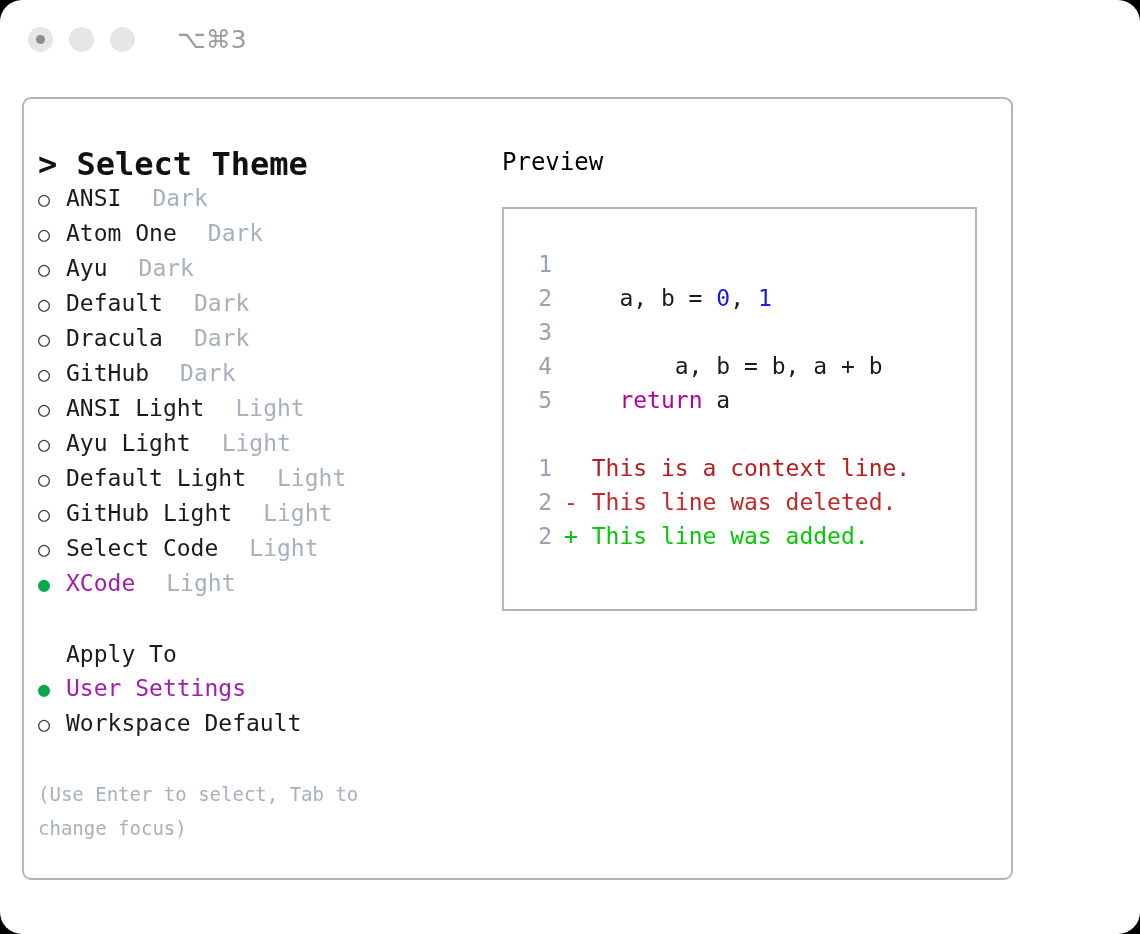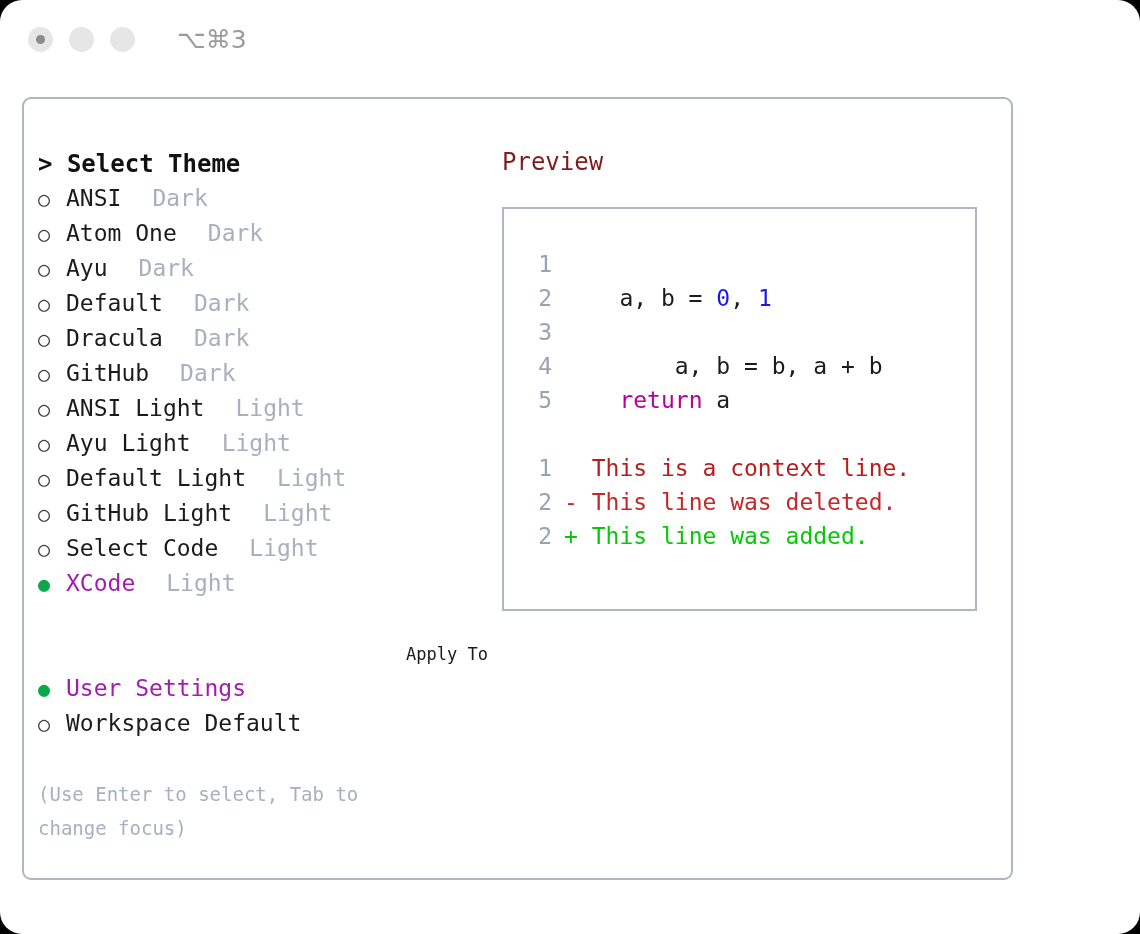--- a/index.html
+++ b/index.html
@@ -84,35 +84,34 @@
 
   
   #theme-column {
     position: absolute;
     left: 14px;
     top: 48px;
     width: 450px;
   }
 
   .list-heading {
-    font-size: 24px;
+    font-size: 32px;
     line-height: 34px;
     color: #111111;
     font-weight: bold;
     white-space: pre;
     font-family: "DejaVu Sans Mono", "Liberation Mono", monospace;
   }
   .sub-heading {
-    font-size: 17px;
+    font-size: 23px;
     line-height: 34px;
     color: #1b1b1b;
     white-space: pre;
     padding-left: 28px;
     font-family: "DejaVu Sans Mono", "Liberation Mono", monospace;
-    text-align: right;
   }
 
   .theme-row {
     display: flex;
     align-items: baseline;
     font-size: 23px;
     line-height: 34px;
     white-space: pre;
     font-family: "DejaVu Sans Mono", "Liberation Mono", monospace;
   }
@@ -153,21 +152,21 @@
   
   #preview-column {
     position: absolute;
     left: 478px;
     top: 48px;
     width: 500px;
   }
   #preview-title {
     font-size: 24px;
     line-height: 30px;
-    color: #7f1d1d;
+    color: #000000;
     font-family: "DejaVu Sans Mono", "Liberation Mono", monospace;
   }
   #preview-box {
     margin-top: 30px;
     width: 475px;
     height: 404px;
     box-sizing: border-box;
     border: 2px solid #aeb6c2;
     background: #ffffff;
     padding: 38px 0 0 14px;

